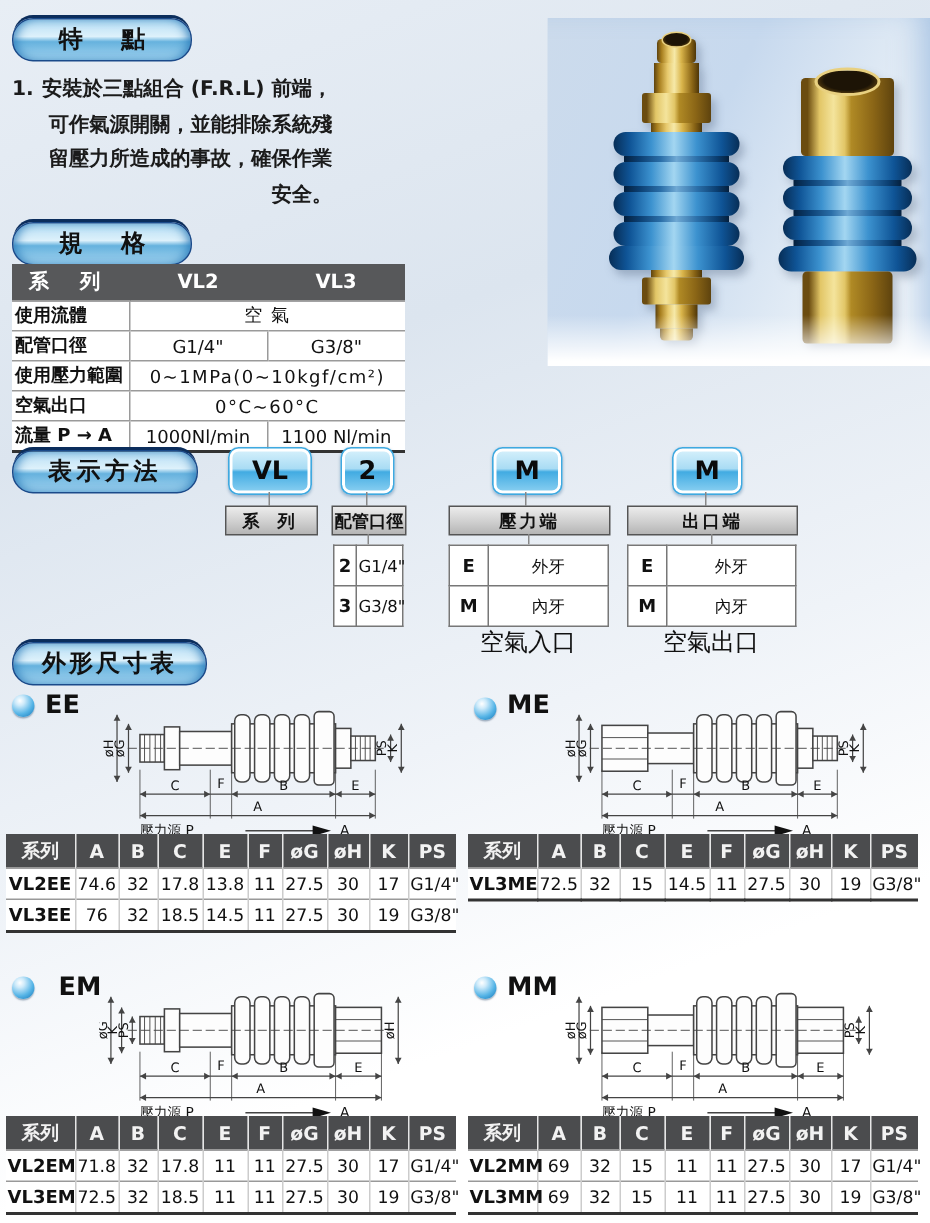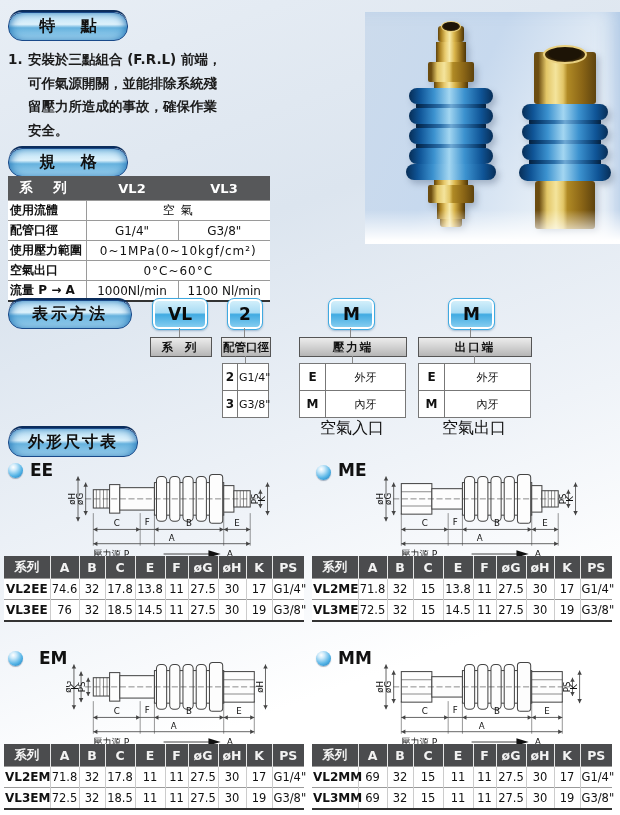--- a/index.html
+++ b/index.html
@@ -13,21 +13,21 @@
     background:linear-gradient(180deg,#b5ddf3 0%,#ddf1fb 42%,#66b2de 55%,#a3d4ef 100%);
     border:1px solid #1a4a8a;
     box-shadow:0 -3px 0 -1px #0b2d5c, inset 4px 0 8px -3px #2a7ab8, inset -4px 0 8px -3px #2a7ab8;
     display:flex;align-items:center;justify-content:center;
     font-weight:bold;font-size:16px;color:#111;}
 
   
   .feature-row{position:absolute;left:8px;top:48px;width:352px;display:flex;
     font-size:13.5px;font-weight:bold;color:#1b1b1b;line-height:1.75;}
   .feature-no{width:20px;flex:none;}
-  .feature-lines{white-space:pre-line;}
+  .feature-lines{white-space:pre-line;text-align:right;}
 
   
   table{border-collapse:collapse;}
   .spec{position:absolute;left:8px;top:176px;width:262px;table-layout:fixed;
     border-bottom:2px solid #333;background:#fff;}
   .spec th{background:#57585a;color:#fff;height:22px;font-size:13px;}
   .spec th.sp-series{letter-spacing:8px;font-size:13.5px;}
   .spec td{height:19px;font-size:12px;color:#111;border-top:1px solid #9a9a9a;
     text-align:center;padding:0 2px;}
   .spec td.sp-label{text-align:left;font-weight:bold;border-left:none;}
@@ -470,32 +470,20 @@
             <th data-interactable="false">E</th>
             <th data-interactable="false">F</th>
             <th data-interactable="false">øG</th>
             <th data-interactable="false">øH</th>
             <th data-interactable="false">K</th>
             <th data-interactable="false">PS</th>
           </tr>
         </thead>
       <tbody>
           <tr data-interactable="false">
-            <td data-interactable="false">VL2ME</td>
-            <td data-interactable="false">71.8</td>
-            <td data-interactable="false">32</td>
-            <td data-interactable="false">15</td>
-            <td data-interactable="false">13.8</td>
-            <td data-interactable="false">11</td>
-            <td data-interactable="false">27.5</td>
-            <td data-interactable="false">30</td>
-            <td data-interactable="false">17</td>
-            <td data-interactable="false">G1/4"</td>
-          </tr>
-          <tr data-interactable="false">
             <td data-interactable="false">VL3ME</td>
             <td data-interactable="false">72.5</td>
             <td data-interactable="false">32</td>
             <td data-interactable="false">15</td>
             <td data-interactable="false">14.5</td>
             <td data-interactable="false">11</td>
             <td data-interactable="false">27.5</td>
             <td data-interactable="false">30</td>
             <td data-interactable="false">19</td>
             <td data-interactable="false">G3/8"</td>

